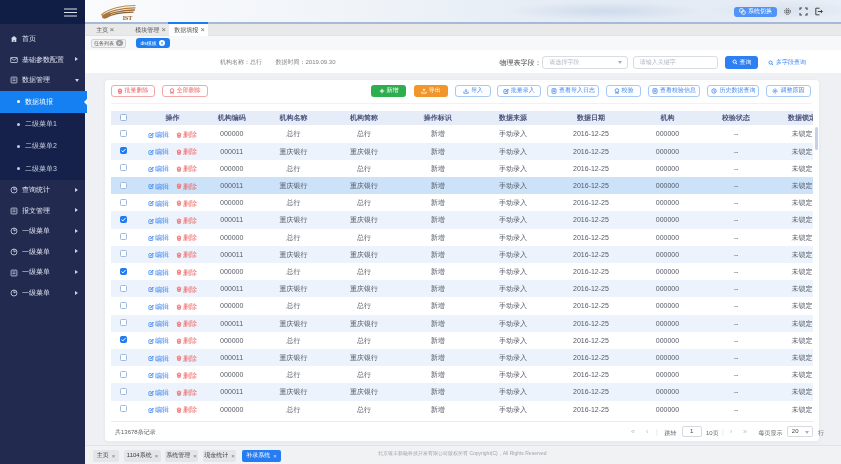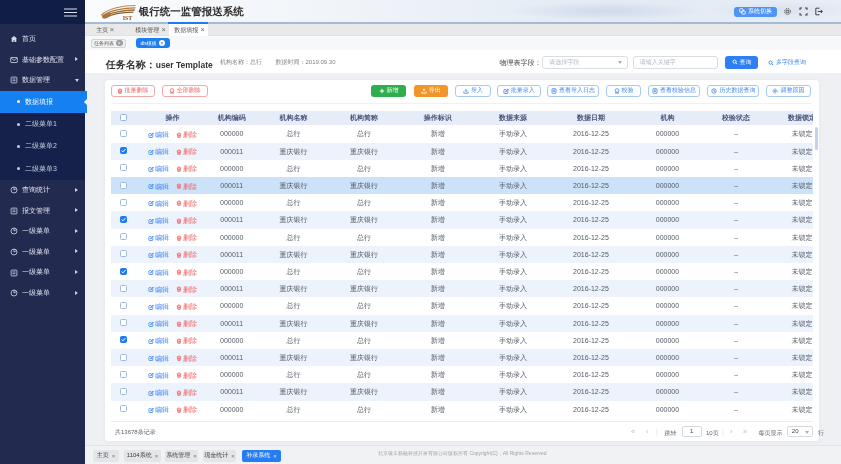--- a/index.html
+++ b/index.html
@@ -18,21 +18,20 @@
           <g fill="none" stroke-linecap="round">
 <path d="M2.5 12 C9 5.5, 24 2.5, 36 2.5" stroke="#c08a4a" stroke-width="1.1"></path>
 <path d="M3.5 13 C10 7.5, 25 4.8, 36 4.8" stroke="#b07c3e" stroke-width="1.2"></path>
 <path d="M4.5 14 C11 9.5, 25 7, 35.5 7" stroke="#a06e34" stroke-width="1.3"></path>
 <path d="M6 15 C12 11.5, 24 9.3, 34 9.2" stroke="#8f6029" stroke-width="1.3"></path>
 <ellipse cx="7.5" cy="12.8" rx="4.6" ry="2.0" fill="#a9743c" stroke="none" transform="rotate(-22 7.5 12.8)"></ellipse>
 <text x="28.5" y="16.8" font-family="Liberation Serif,serif" font-size="6" font-weight="bold" fill="#8a5a28" text-anchor="middle">IST</text>
 </g>
         </svg>
 </div>
-<div class="ab" style="left:53.8px;top:0;height:22.3px;line-height:23px;font-size:10.5px;font-weight:bold;color:#2e2e2e">银行统一监管报送系统</div>
 <div class="ab" style="left:649px;top:6.5px;width:43px;height:10.5px;background:#5094f5;border-radius:3px;color:#fff;font-size:6px;display:flex;align-items:center;justify-content:center;gap:2px">
         <svg width="7" height="7" viewBox="0 0 7 7" style="display:block;">
           <g stroke="#fff" stroke-width="0.8" fill="none">
             <rect x="0.7" y="0.7" width="3.4" height="3.4" rx="0.7"></rect>
             <rect x="2.8" y="2.8" width="3.4" height="3.4" rx="0.7"></rect>
           </g>
         </svg>
         <span>系统切换</span>
       </div>
 <div class="ab" style="left:698px;top:7px">
@@ -69,21 +68,20 @@
 <div class="ab" style="left:85px;top:36px;width:756px;height:13.5px;background:#f7f8f9"></div>
 <div class="ab" style="left:91px;top:38.8px;width:34.5px;height:8.8px;background:#f1f1f2;border:1px solid #d2d3d6;border-radius:2px;color:#555;font-size:5px;display:flex;align-items:center;justify-content:center;gap:2px;white-space:nowrap">
       <span>任务列表</span>
       <span style="display:inline-block;width:6.5px;height:6.5px;border-radius:50%;background:#9a9da3;color:#f1f1f2;font-size:5px;line-height:6.5px;text-align:center">×</span>
     </div>
 <div class="ab" style="left:135.6px;top:38.3px;width:34.5px;height:9.4px;background:#1f7df2;border-radius:3px;color:#fff;font-size:5px;display:flex;align-items:center;justify-content:center;gap:2px;white-space:nowrap">
       <span>dis模板</span>
       <span style="display:inline-block;width:6.5px;height:6.5px;border-radius:50%;background:#fff;color:#1f7df2;font-size:5px;line-height:6.5px;text-align:center">×</span>
     </div>
 <div class="ab" style="left:85px;top:49.5px;width:756px;height:23.1px;background:#fff"></div>
-<div class="ab" style="left:105.7px;top:53.5px;font-weight:bold;color:#333;white-space:nowrap"><span style="font-size:10px">任务名称：</span><span style="font-size:8.5px">user Template</span></div>
 <div class="ab" style="left:219.9px;top:58px;font-size:6px;color:#808080;white-space:nowrap">机构名称：总行</div>
 <div class="ab" style="left:275.5px;top:58px;font-size:6px;color:#808080;white-space:nowrap">数据时间：2019.09.30</div>
 <div class="ab" style="left:499.5px;top:58px;font-size:7px;color:#444;white-space:nowrap">物理表字段：</div>
 <div class="ab" style="left:542.3px;top:55.5px;width:85.6px;height:13px;background:#fff;border:1px solid #d9dce3;border-radius:3px;font-size:6px;color:#b0b6c2;line-height:11.5px;padding-left:6px">请选择字段<span style="position:absolute;right:5px;top:4.5px">
         <span style="display:block;width:0;height:0;border-top:3px solid #aab0ba;border-left:2.6px solid transparent;border-right:2.6px solid transparent"></span>
       </span></div>
 <div class="ab" style="left:632.7px;top:55.5px;width:85px;height:13px;background:#fff;border:1px solid #d9dce3;border-radius:3px;font-size:6px;color:#b0b6c2;line-height:11.5px;padding-left:6px">请输入关键字</div>
 <div class="ab" style="left:725px;top:55.5px;width:33px;height:13px;background:#2e7ff2;border-radius:3px;color:#fff;font-size:6px;display:flex;align-items:center;justify-content:center;gap:2px">
       <svg width="6" height="6" viewBox="0 0 6 6" style="display:block;">
         <g stroke="#fff" stroke-width="0.9" fill="none">

